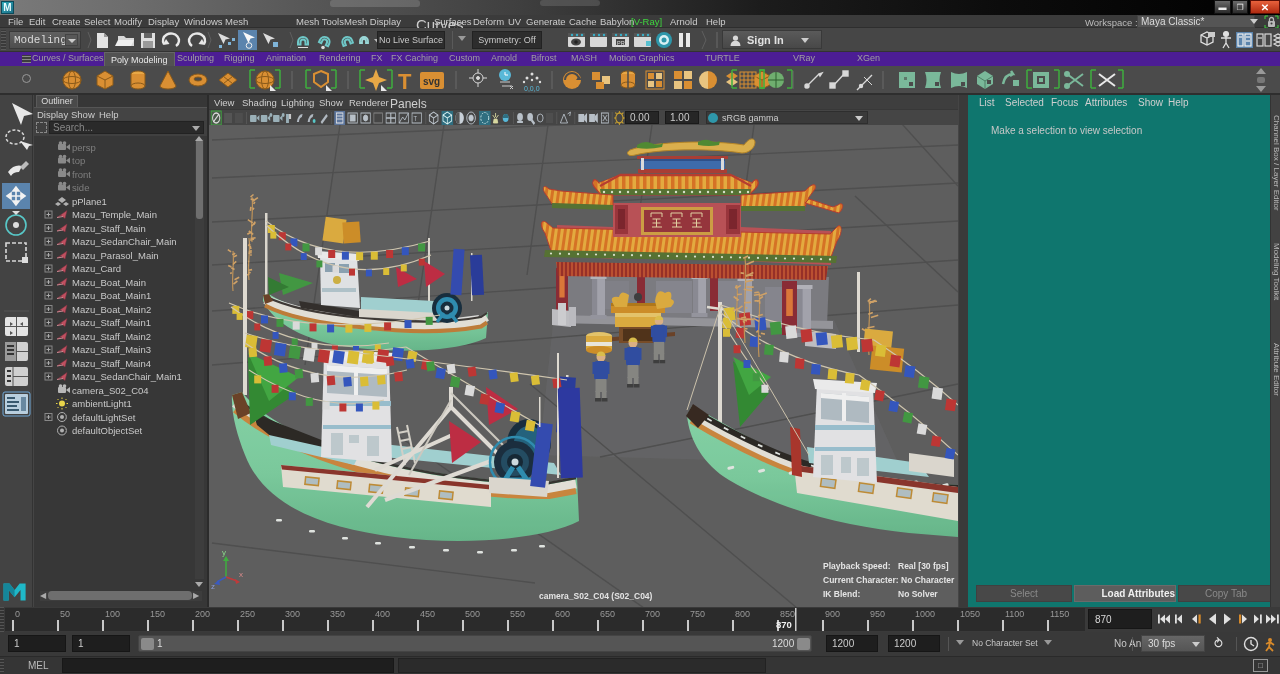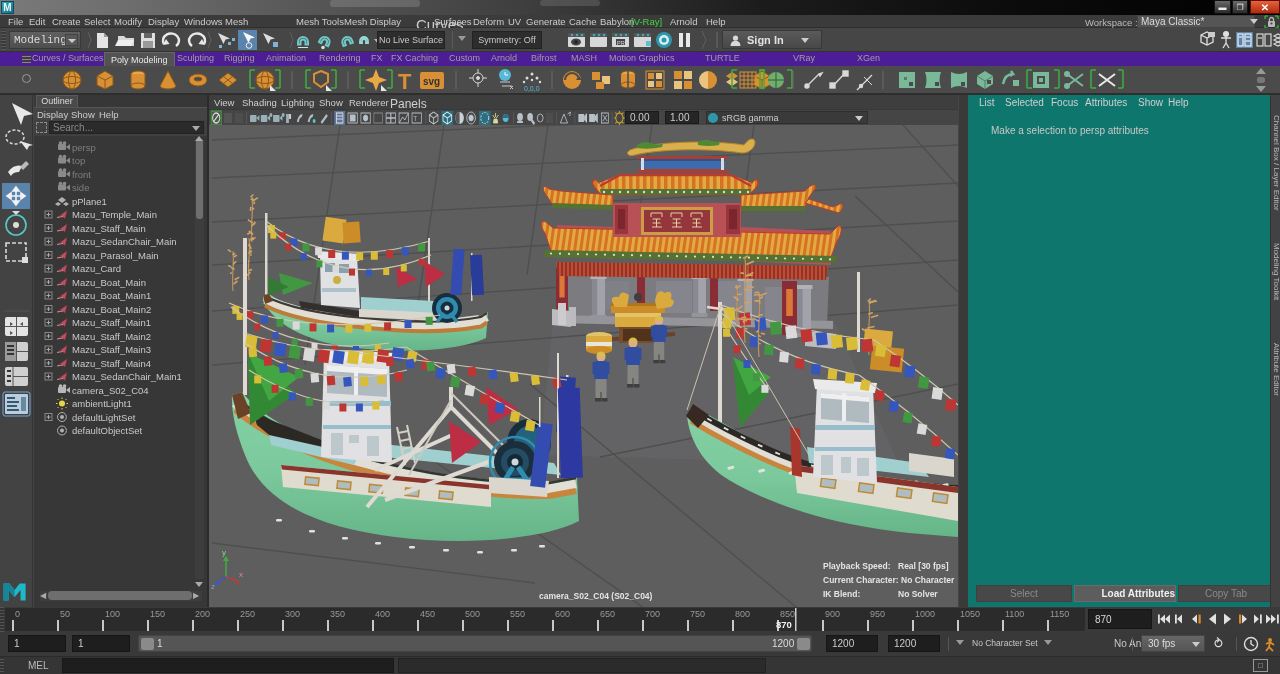--- a/index.html
+++ b/index.html
@@ -1478,21 +1478,21 @@
     <div class="abs" style="left:689px;top:494px;font-size:8.5px;font-weight:bold;color:#e4e4e4;text-align:center;">No Solver</div>
     <div class="abs" style="left:330px;top:496px;font-size:8.5px;font-weight:bold;color:#e4e4e4;">camera_S02_C04 (S02_C04)</div>
   </div>
 <div class="abs" style="left:959px;top:95px;width:311px;height:512px;background:#0f766e;border-left:9px solid #3a3a3a;">
     <div class="abs" style="left:11px;top:2px;font-size:10px;color:#cfcfcf;">List</div>
     <div class="abs" style="left:37px;top:2px;font-size:10px;color:#cfcfcf;">Selected</div>
     <div class="abs" style="left:83px;top:2px;font-size:10px;color:#cfcfcf;">Focus</div>
     <div class="abs" style="left:117px;top:2px;font-size:10px;color:#cfcfcf;">Attributes</div>
     <div class="abs" style="left:170px;top:2px;font-size:10px;color:#cfcfcf;">Show</div>
     <div class="abs" style="left:200px;top:2px;font-size:10px;color:#cfcfcf;">Help</div>
-    <div class="abs" style="left:23px;top:30px;font-size:10px;color:#c8c8c8;">Make a selection to persp attributes</div>
+    <div class="abs" style="left:23px;top:30px;font-size:10px;color:#c8c8c8;">Make a selection to view selection</div>
     <div class="abs" style="left:8px;top:490px;width:96px;height:17px;background:#484848;border:1px solid #404040;color:#8a8a8a;font-size:10px;text-align:center;line-height:16px;">Select</div>
     <div class="abs" style="left:106px;top:490px;width:102px;height:17px;background:#5d5d5d;border:1px solid #6a6a6a;color:#f0f0f0;font-size:10px;font-weight:bold;text-align:right;line-height:16px;">Load Attributes</div>
     <div class="abs" style="left:210px;top:490px;width:96px;height:17px;background:#484848;border:1px solid #404040;color:#8a8a8a;font-size:10px;text-align:center;line-height:16px;">Copy Tab</div>
   </div>
 <div class="abs" style="left:1270px;top:95px;width:10px;height:512px;background:#424242;border-left:1px solid #333;">
     <div class="abs" style="left:0px;top:20px;width:10px;height:120px;color:#b8b8b8;font-size:8px;writing-mode:vertical-rl;white-space:nowrap;">Channel Box / Layer Editor</div>
     <div class="abs" style="left:0px;top:148px;width:10px;height:90px;color:#b8b8b8;font-size:8px;writing-mode:vertical-rl;white-space:nowrap;">Modeling Toolkit</div>
     <div class="abs" style="left:0px;top:248px;width:10px;height:90px;color:#b8b8b8;font-size:8px;writing-mode:vertical-rl;white-space:nowrap;">Attribute Editor</div>
   </div>
 <div class="abs" style="left:0;top:607px;width:1280px;height:25px;background:#3a3a3a;">

